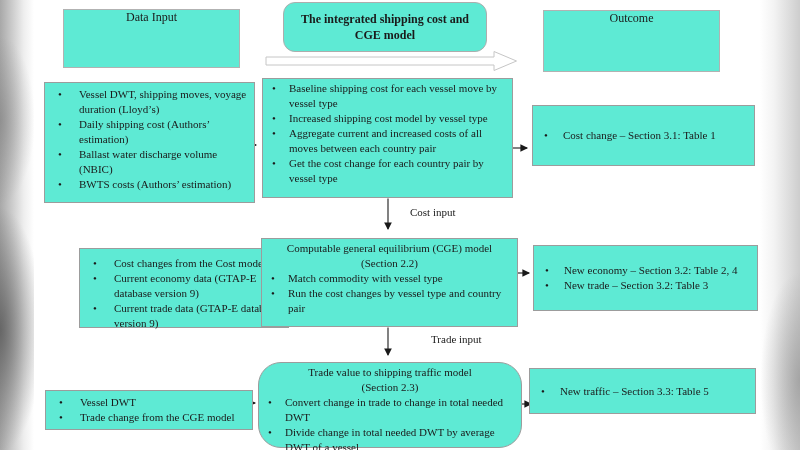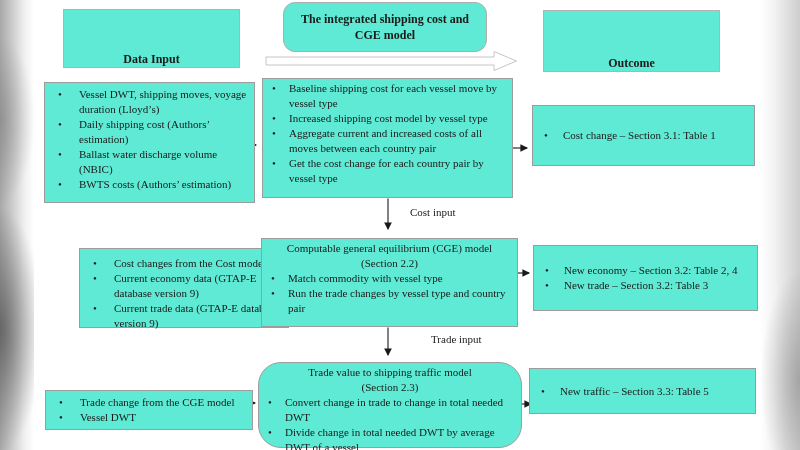--- a/index.html
+++ b/index.html
@@ -18,22 +18,22 @@
   .edge-right{
     left:760px;width:40px;
     background:
       radial-gradient(55px 150px at 100% 380px, rgba(130,130,130,0.55), rgba(130,130,130,0) 72%),
       linear-gradient(to left,#cdcdcd,#f3f3f3 65%,#ffffff 100%);
   }
   .box{
     position:absolute;background:#5eead4;border:1px solid #9c9c9c;
     box-sizing:border-box;font-size:11px;line-height:15px;
   }
-  .hdr{display:flex;align-items:flex-end;justify-content:center;text-align:center;
-       font-weight:bold;font-size:12px;line-height:15px;border-color:#b2b2b2;}
+  .hdr{display:flex;align-items:flex-start;justify-content:center;text-align:center;
+       font-weight:normal;font-size:12px;line-height:15px;border-color:#b2b2b2;}
   .rounded{border-radius:12px;border-color:#adadad;padding:4px 6px;}
   .vcenter{display:flex;flex-direction:column;justify-content:center;}
   .btitle{text-align:center;padding:0 4px;}
   ul.blist{margin:0;padding:0;list-style:none;}
   ul.blist li{position:relative;padding-right:4px;}
   .side li{padding-left:34px;}
   .side li::before{content:"\2022";position:absolute;left:13px;}
   .mid li{padding-left:26px;}
   .mid li::before{content:"\2022";position:absolute;left:9px;}
   .out li{padding-left:30px;}
@@ -124,36 +124,36 @@
       <li>Cost changes from the Cost model</li>
       <li>Current economy data (GTAP-E database version 9)</li>
       <li>Current trade data (GTAP-E database version 9)</li>
     </ul>
   </div>
   <div class="box mid" id="box-model-2">
     <div class="btitle">Computable general equilibrium (CGE) model</div>
     <div class="btitle">(Section 2.2)</div>
     <ul class="blist">
       <li>Match commodity with vessel type</li>
-      <li>Run the trade changes by vessel type and country pair</li>
+      <li>Run the cost changes by vessel type and country pair</li>
     </ul>
   </div>
   <div class="box out vcenter" id="box-outcome-2">
     <ul class="blist">
       <li>New economy – Section 3.2: Table 2, 4</li>
       <li>New trade – Section 3.2: Table 3</li>
     </ul>
   </div>
 
   <div class="flow-label" id="label-trade-input">Trade input</div>
 
   <div class="box side vcenter" id="box-input-3">
     <ul class="blist">
+      <li>Vessel DWT</li>
       <li>Trade change from the CGE model</li>
-      <li>Vessel DWT</li>
     </ul>
   </div>
   <div class="box mid" id="box-model-3">
     <div class="btitle">Trade value to shipping traffic model</div>
     <div class="btitle">(Section 2.3)</div>
     <ul class="blist">
       <li>Convert change in trade to change in total needed DWT</li>
       <li>Divide change in total needed DWT by average DWT of a vessel</li>
     </ul>
   </div>

